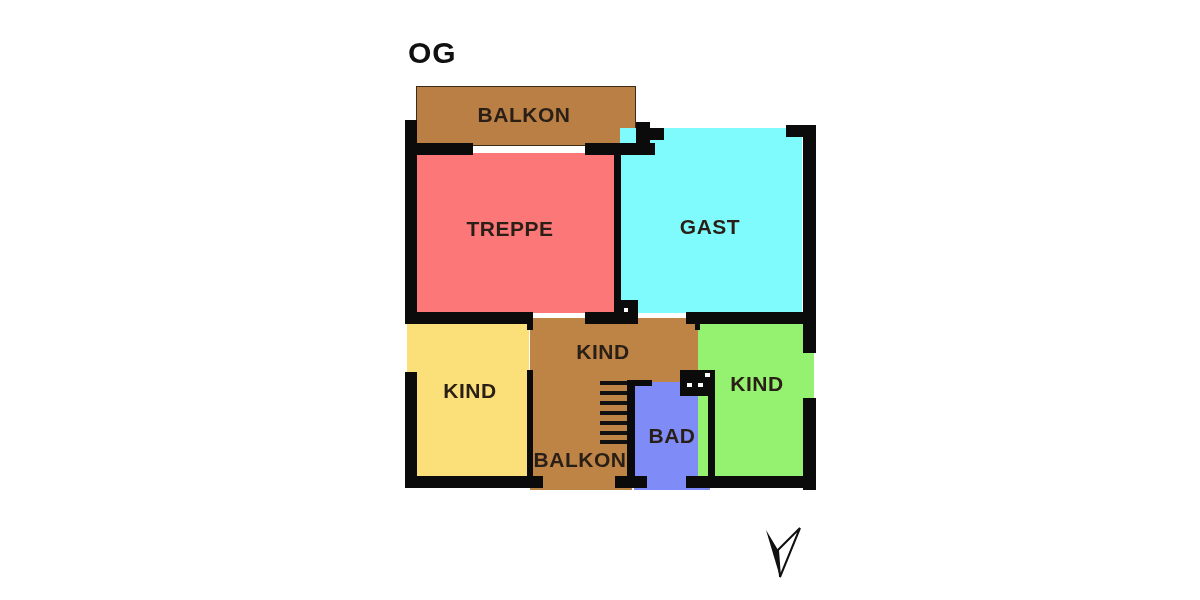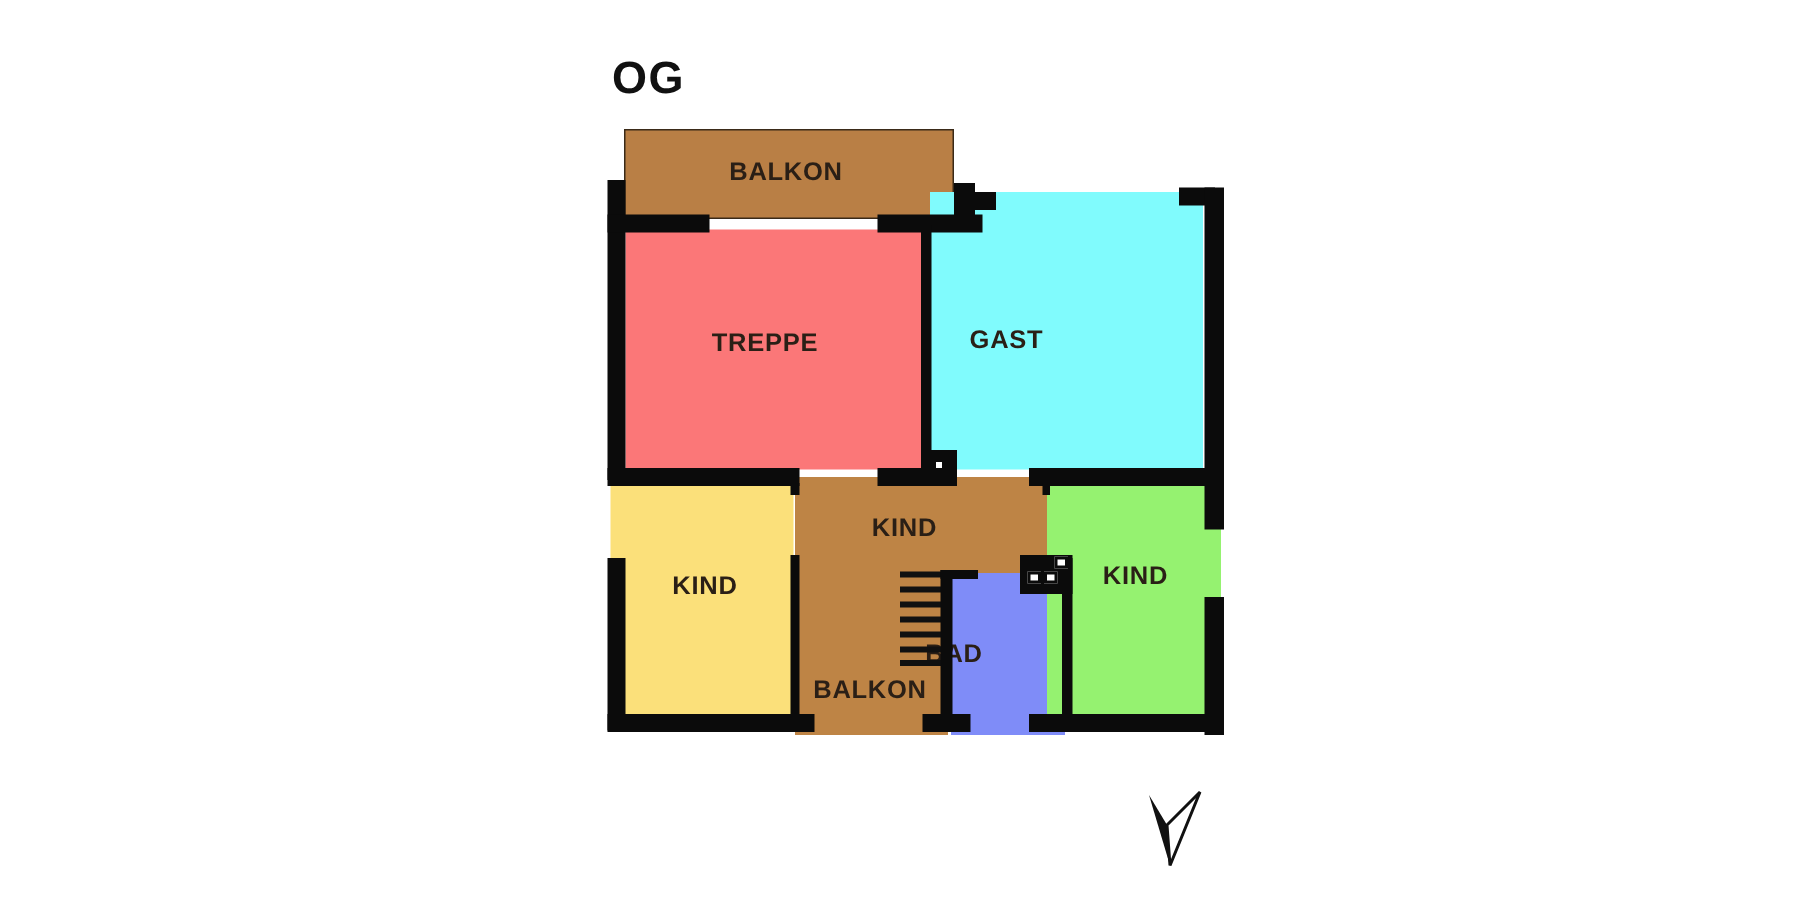--- a/index.html
+++ b/index.html
@@ -4,21 +4,21 @@
   <style>
     html, body { margin: 0; padding: 0; }
     body {
       width: 1200px; height: 600px; background: #ffffff; position: relative; overflow: hidden;
       font-family: "Liberation Sans", sans-serif;
     }
     .abs { position: absolute; }
     .title { left: 408px; top: 36px; font-size: 30px; font-weight: bold; color: #111; letter-spacing: 1px; }
     .room { position: absolute; }
     .label {
-      position: absolute; font-weight: bold; font-size: 17px; color: #2a1f16;
+      position: absolute; font-weight: bold; font-size: 21px; color: #2a1f16;
       letter-spacing: 0.5px; white-space: nowrap; transform: translate(-50%, -50%);
     }
     .wall { position: absolute; background: #0b0b0b; }
     .win { position: absolute; background: #ffffff; border: 2px solid #0b0b0b; box-sizing: border-box; }
     .stair { position: absolute; left: 600px; width: 30px; height: 4px; background: #111; }
   </style>
 </head>
 <body>
 
 <div>
@@ -26,33 +26,33 @@
   <div class="abs title">OG</div>
 
   <div class="room" style="left:416px; top:86px; width:220px; height:60px; background:#B97F45; border:1px solid #3a2a18; box-sizing:border-box;">
   </div>
   <div class="label" style="left:524px; top:115px;">BALKON</div>
 
   <div class="room" style="left:417px; top:153px; width:198px; height:160px; background:#FB7778;"></div>
   <div class="label" style="left:510px; top:229px;">TREPPE</div>
 
   <div class="room" style="left:620px; top:128px; width:182px; height:185px; background:#80FBFD;"></div>
-  <div class="label" style="left:671px; top:227px;">GAST</div>
+  <div class="label" style="left:710px; top:227px;">GAST</div>
 
   <div class="room" style="left:407px; top:322px; width:122px; height:155px; background:#FBE07A;"></div>
   <div class="label" style="left:470px; top:391px;">KIND</div>
 
   <div class="room" style="left:530px; top:318px; width:168px; height:64px; background:#BE8445;"></div>
   <div class="label" style="left:603px; top:352px;">KIND</div>
 
   <div class="room" style="left:530px; top:380px; width:102px; height:110px; background:#BE8445;"></div>
   <div class="label" style="left:580px; top:460px;">BALKON</div>
 
   <div class="room" style="left:634px; top:382px; width:76px; height:108px; background:#7F8CF8;"></div>
-  <div class="label" style="left:636px; top:436px;">BAD</div>
+  <div class="label" style="left:672px; top:436px;">BAD</div>
 
   <div class="room" style="left:698px; top:322px; width:116px; height:155px; background:#95F270;"></div>
   <div class="label" style="left:757px; top:384px;">KIND</div>
 
   <div>
     <div class="stair" style="top:381px;"></div>
     <div class="stair" style="top:391px;"></div>
     <div class="stair" style="top:401px;"></div>
     <div class="stair" style="top:411px;"></div>
     <div class="stair" style="top:421px;"></div>

